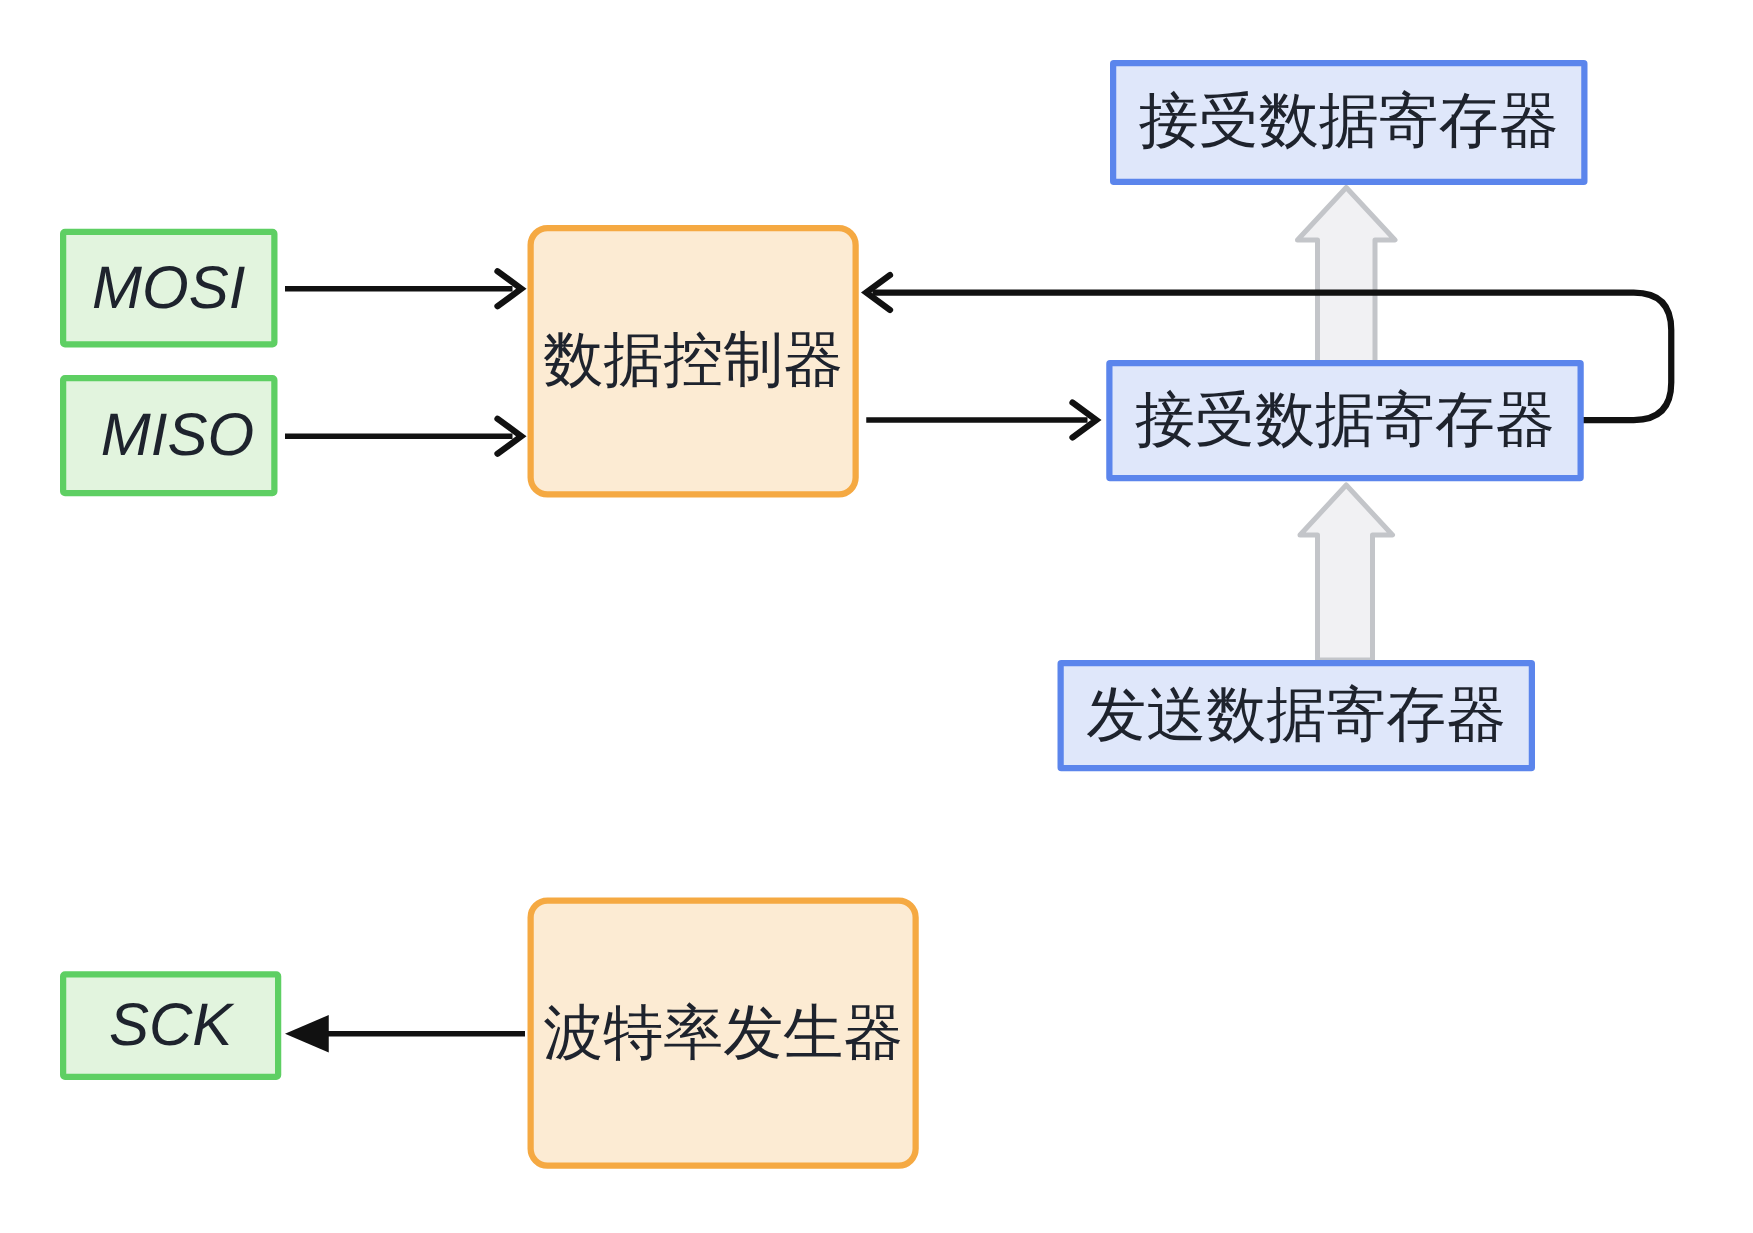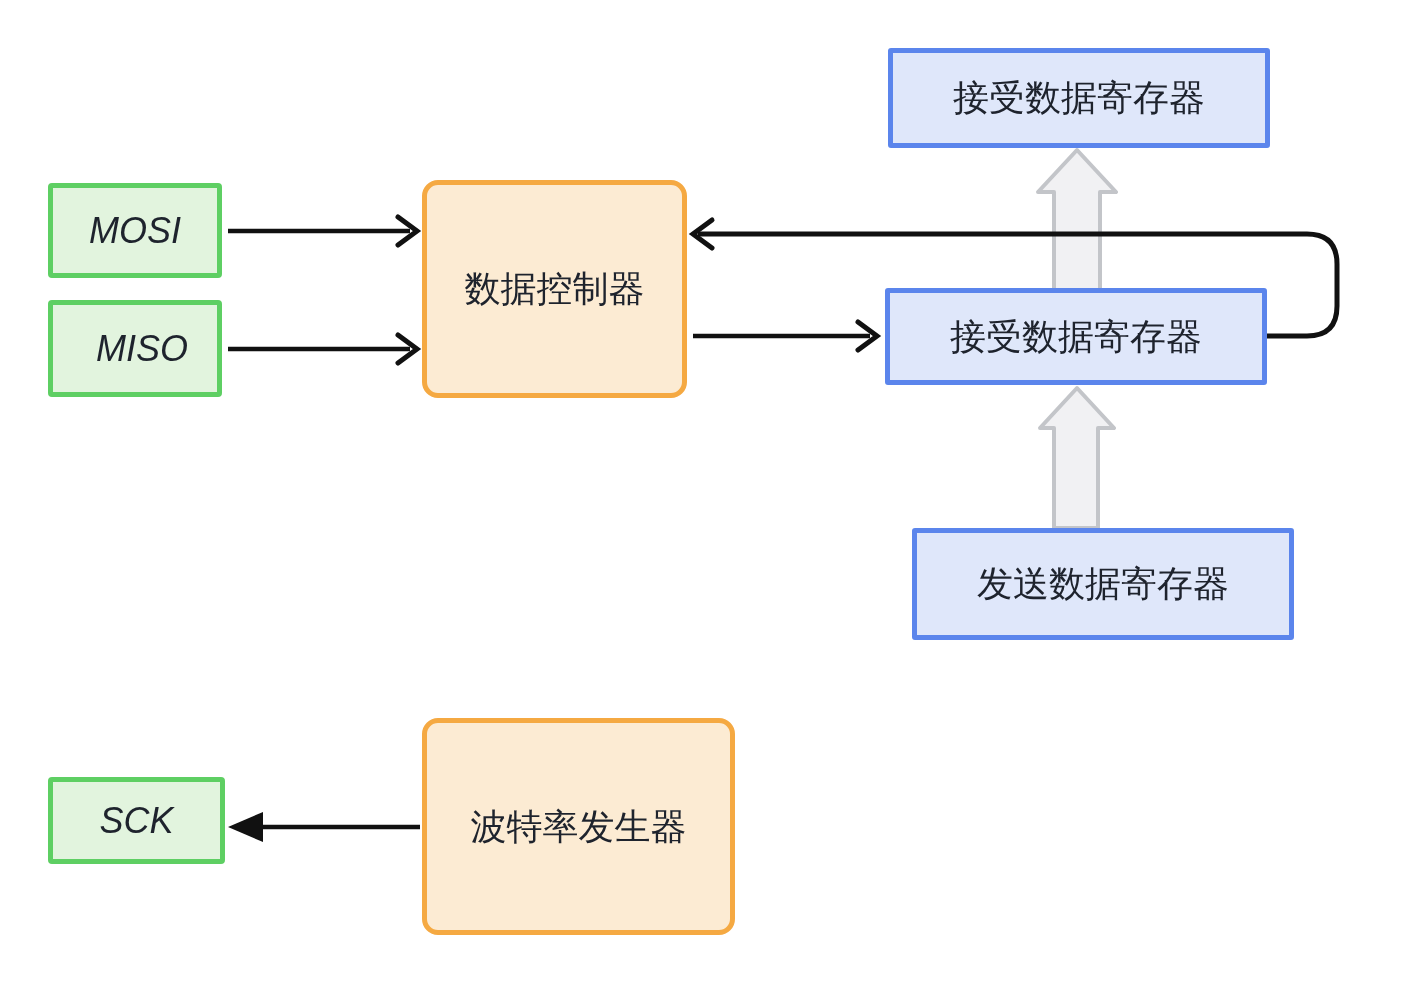--- a/index.html
+++ b/index.html
@@ -20,21 +20,21 @@
     background:var(--background);
     overflow:hidden;
   }
   .edges-layer{
     position:absolute;left:0;top:0;width:1402px;height:986px;z-index:1;
   }
   .node{
     position:absolute;
     display:flex;align-items:center;justify-content:center;
     box-sizing:border-box;
-    font-size:36px;line-height:1;
+    font-size:48px;line-height:1;
     color:var(--text);
     z-index:2;
     white-space:nowrap;
   }
   .node.green{
     background:var(--green-fill);
     border:5px solid var(--green-border);
     border-radius:4px;
     font-style:italic;
   }
@@ -117,17 +117,17 @@
   </div>
 
   <div class="node blue" style="left:888px;top:48px;width:382px;height:100px;">
     <span>接受数据寄存器</span>
   </div>
 
   <div class="node blue" style="left:885px;top:288px;width:382px;height:97px;">
     <span>接受数据寄存器</span>
   </div>
 
-  <div class="node blue" style="left:912px;top:528px;width:382px;height:112px;">
+  <div class="node blue" style="left:846px;top:528px;width:382px;height:89px;">
     <span>发送数据寄存器</span>
   </div>
 
 </div>
 
 </body></html>

